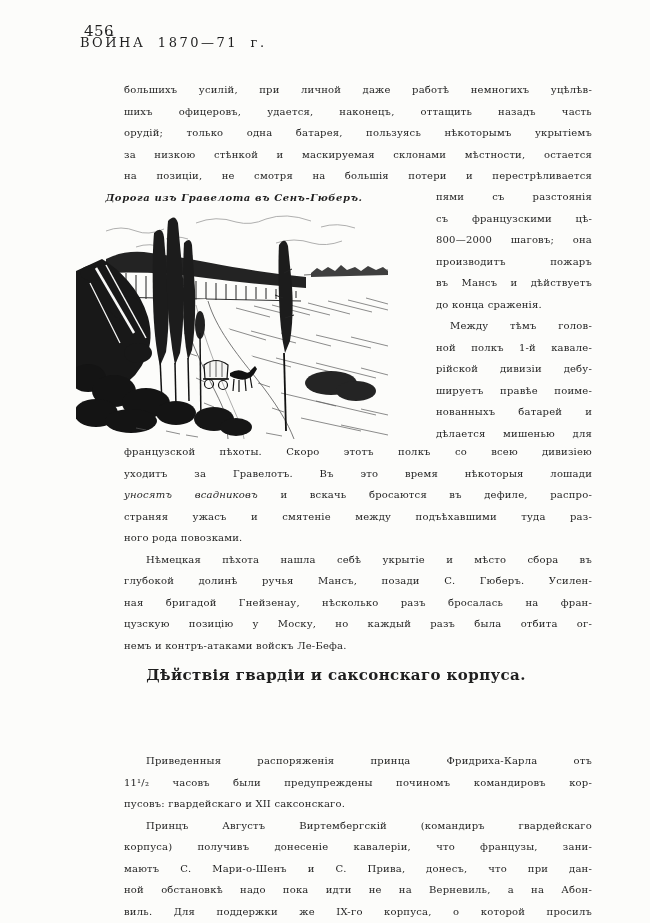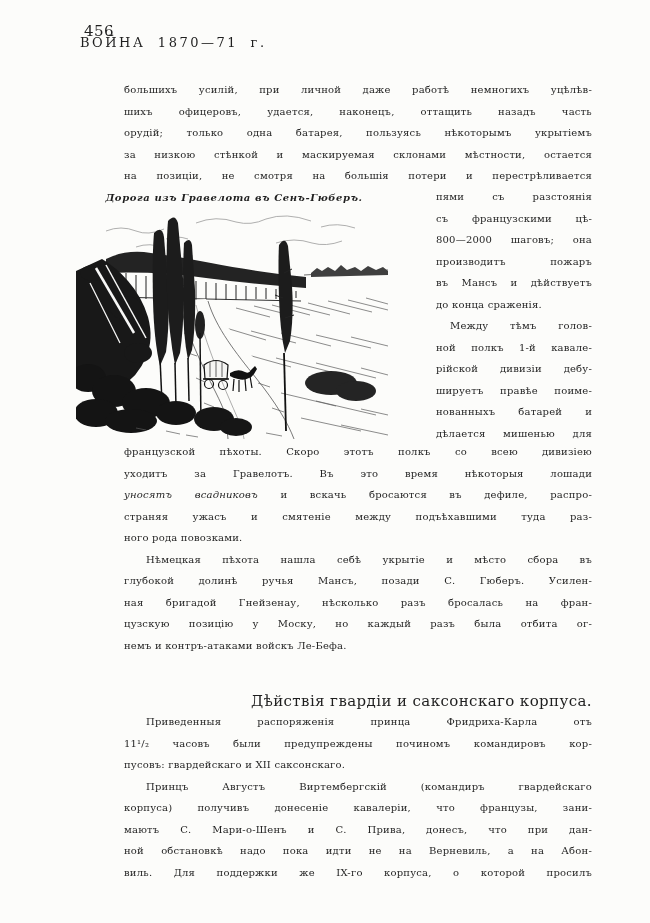--- a/index.html
+++ b/index.html
@@ -15,22 +15,22 @@
   .block { width:512px; left:80px; }
   .line { font-size:10px; line-height:21.5px; letter-spacing:0.2px;
           text-align:justify; text-align-last:justify;margin-left:44px; }
   .line.end { text-align-last:left; }
   .line.indent { text-indent:22px; }
   .rightcol { left:392px; top:186px; width:200px; }
   .rightcol .line.indent { text-indent:14px; }
   .caption { left:80px; top:192px; width:308px; text-align:center;
              font-size:10px; font-weight:bold; font-style:italic;
              letter-spacing:0.6px; }
-  .heading { left:80px; top:666px; width:512px; text-align:right;
-             font-weight:normal; font-size:15px; letter-spacing:0.4px;margin-top:26px; }
+  .heading { left:80px; top:666px; width:512px; text-align:center;
+             font-weight:bold; font-size:15px; letter-spacing:0.4px; }
   .engraving { left:76px; top:213px; }
   .ital { font-style:italic; }
   svg .sk { stroke:#9a9a9a; stroke-width:0.8; fill:none; }
   svg .ht { stroke:#5a5a5a; stroke-width:0.7; }
   svg .ht2 { stroke:#777; stroke-width:0.6; }
 </style>
 </head>
 <body>
 
 <div class="page">
@@ -202,21 +202,21 @@
     <div class="line end">ного рода повозками.</div>
     <div class="line indent">Нѣмецкая пѣхота нашла себѣ укрытіе и мѣсто сбора въ</div>
     <div class="line">глубокой долинѣ ручья Мансъ, позади С. Гюберъ. Усилен-</div>
     <div class="line">ная бригадой Гнейзенау, нѣсколько разъ бросалась на фран-</div>
     <div class="line">цузскую позицію у Моску, но каждый разъ была отбита ог-</div>
     <div class="line end">немъ и контръ-атаками войскъ Ле-Бефа.</div>
   </div>
 
   <div class="abs heading">Дѣйствія гвардіи и саксонскаго корпуса.</div>
 
-  <div class="abs block" style="top:711px">
+  <div class="abs block" style="top:750px">
     <div class="line indent">Приведенныя распоряженія принца Фридриха-Карла отъ</div>
     <div class="line">11¹/₂ часовъ были предупреждены починомъ командировъ кор-</div>
     <div class="line end">пусовъ: гвардейскаго и XII саксонскаго.</div>
     <div class="line indent">Принцъ Августъ Виртембергскій (командиръ гвардейскаго</div>
     <div class="line">корпуса) получивъ донесеніе кавалеріи, что французы, зани-</div>
     <div class="line">маютъ С. Мари-о-Шенъ и С. Прива, донесъ, что при дан-</div>
     <div class="line">ной обстановкѣ надо пока идти не на Верневиль, а на Абон-</div>
     <div class="line">виль. Для поддержки же IX-го корпуса, о которой просилъ</div>
   </div>
 

